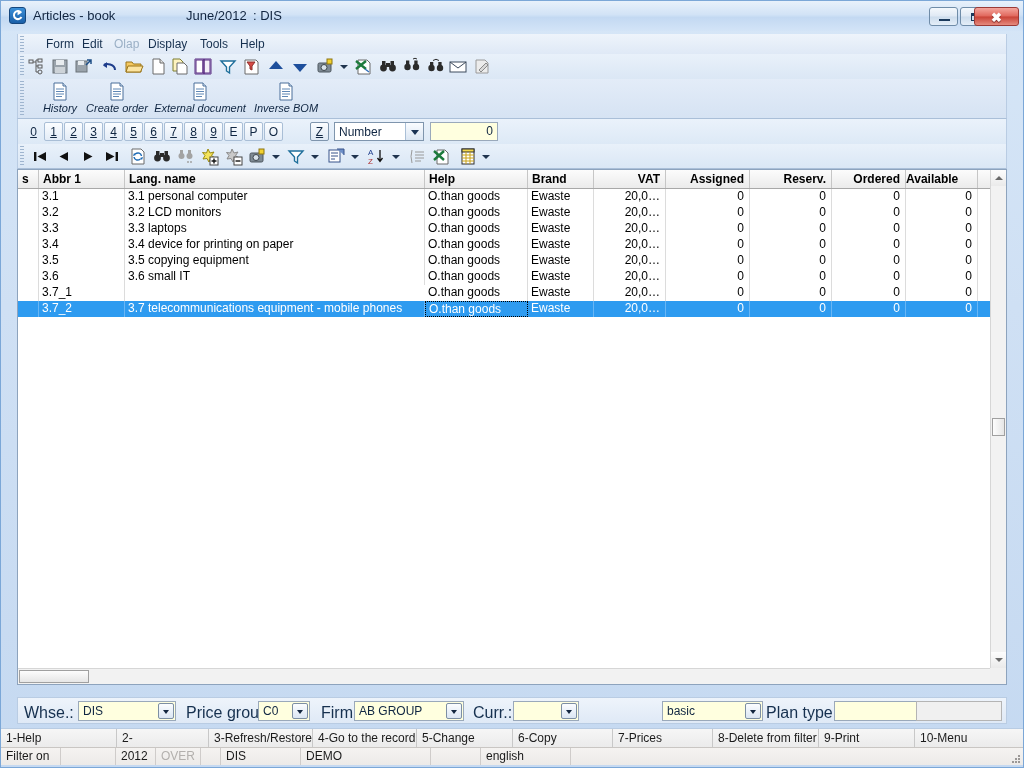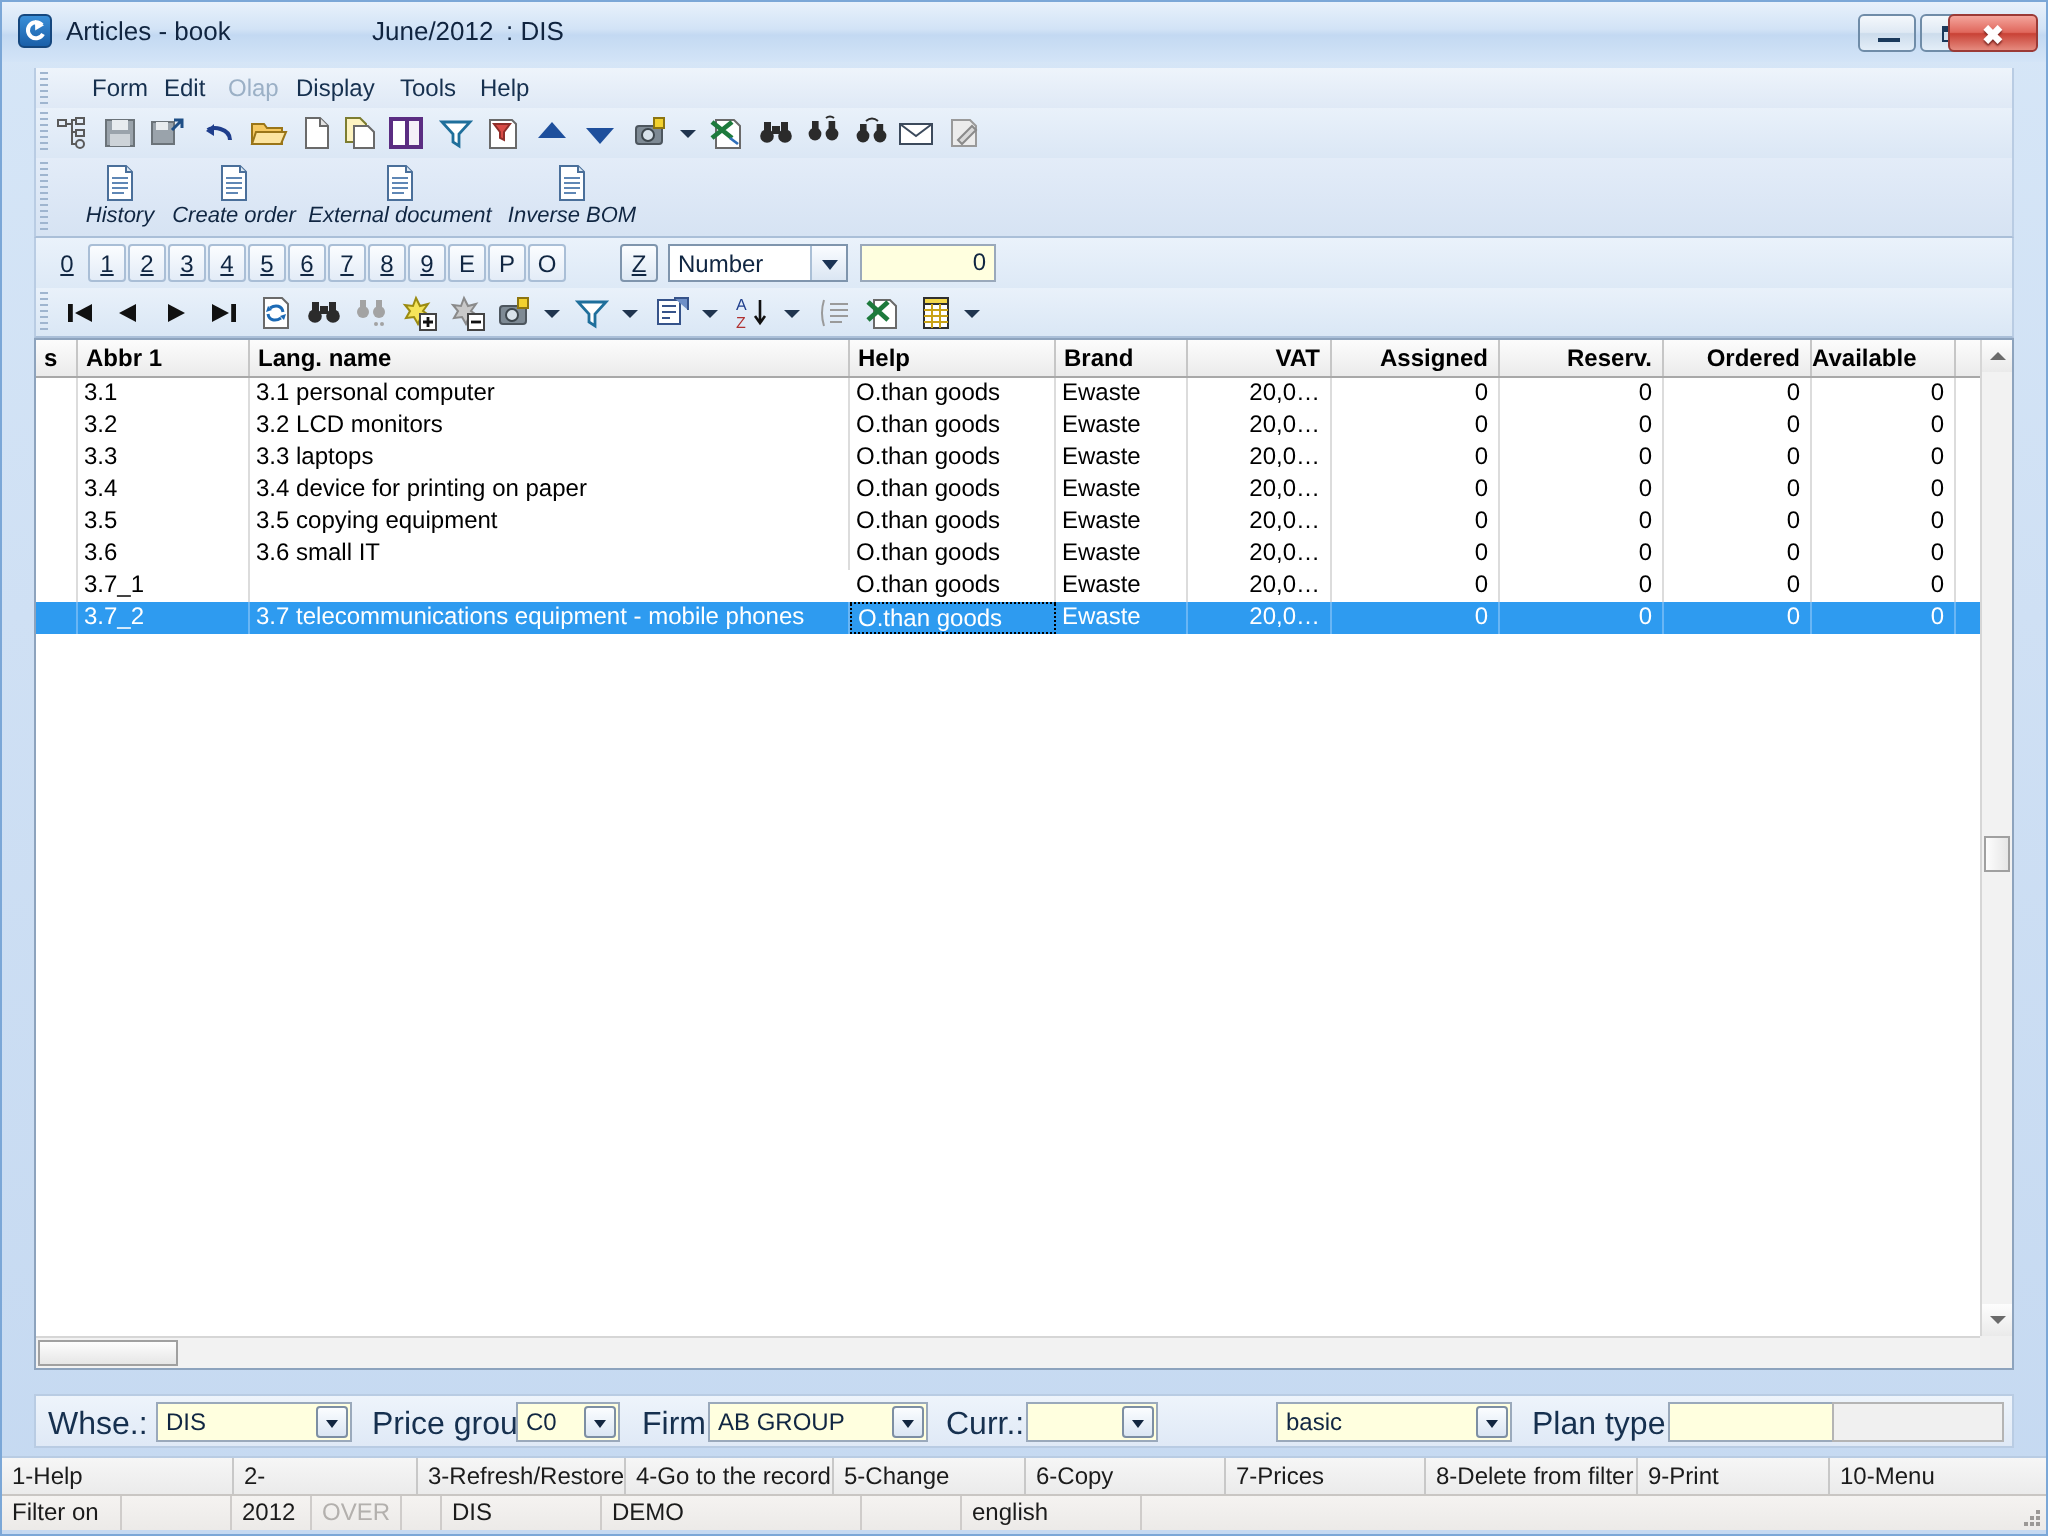--- a/index.html
+++ b/index.html
@@ -730,21 +730,21 @@
       <span class="fcombo" style="left: 336px; width: 110px;">
         <span class="v">AB GROUP</span>
         <span class="db"></span>
       </span>
       <span class="flabel" style="left: 455px;">Curr.:</span>
       <span class="fcombo" style="left: 495px; width: 66px;">
         <span class="v"></span>
         <span class="db"></span>
       </span>
       <span class="flabel" style="left: 586px; margin-top: 28px;">Unit:</span>
-      <span class="fcombo" style="left: 620px; width: 118px;">
+      <span class="fcombo" style="left: 644px; width: 101px;">
         <span class="v">basic</span>
         <span class="db"></span>
       </span>
       <span class="flabel" style="left: 748px;">Plan type:</span>
       <span class="fcombo" style="left: 816px; width: 100px;">
         <span class="v"></span>
         <span class="db"></span>
       </span>
       <span id="fplain"></span>
     </div>

